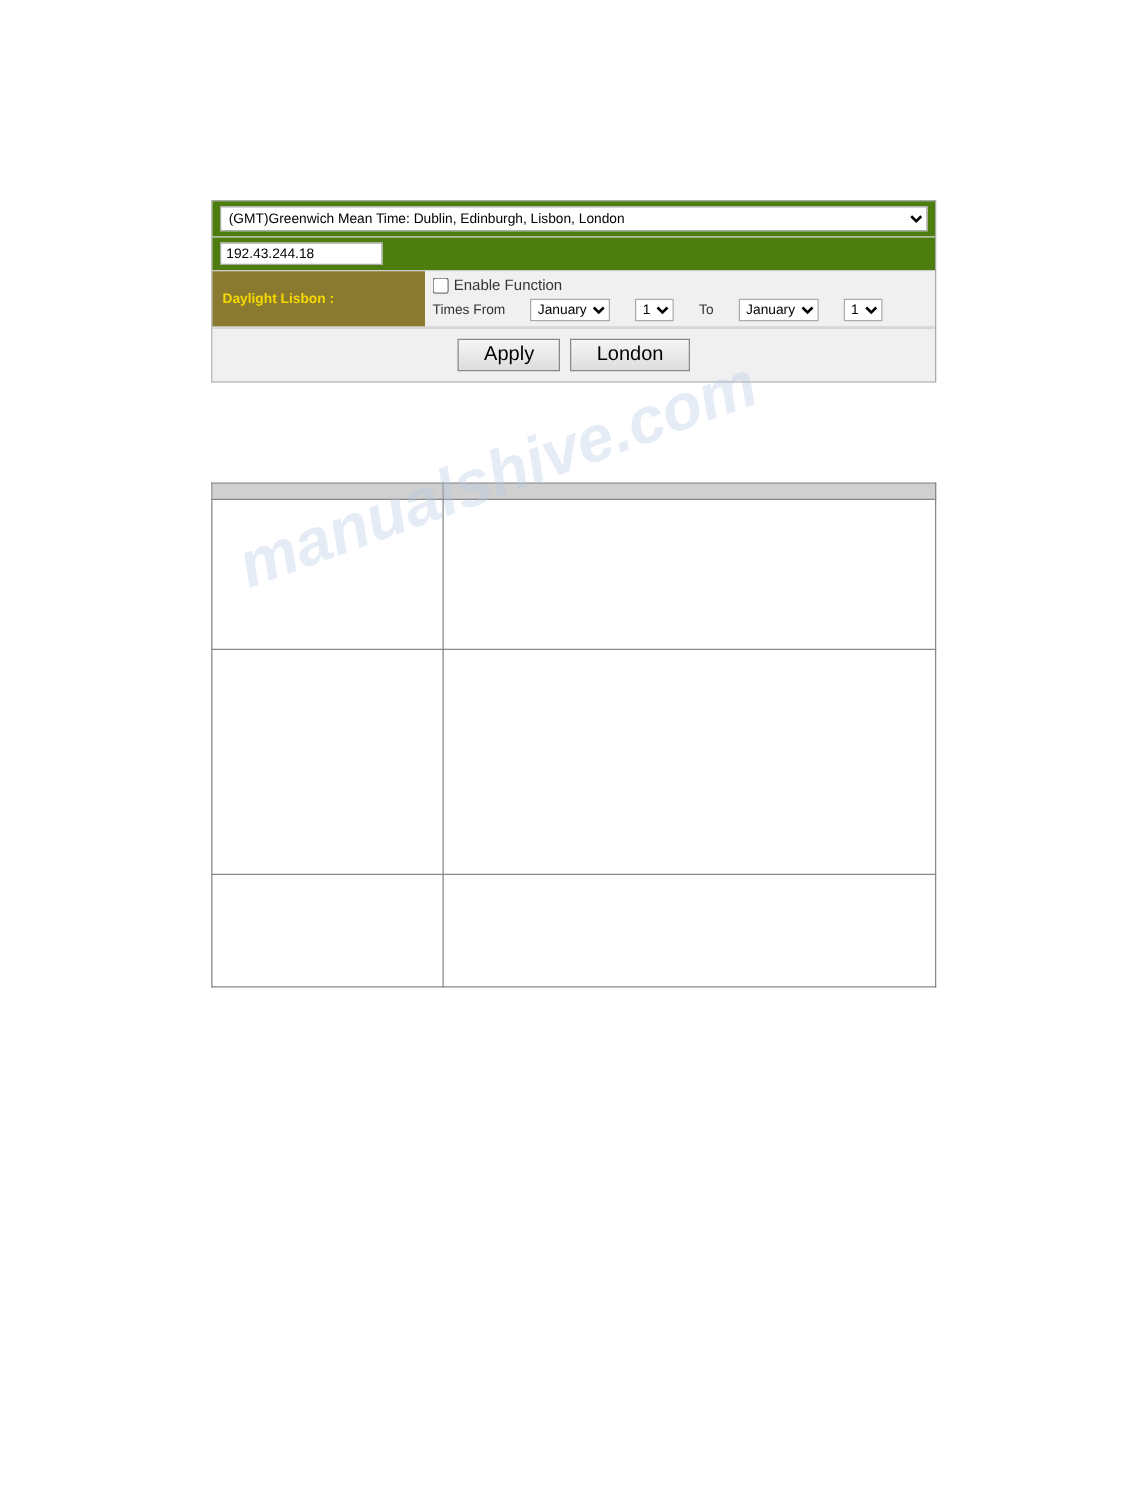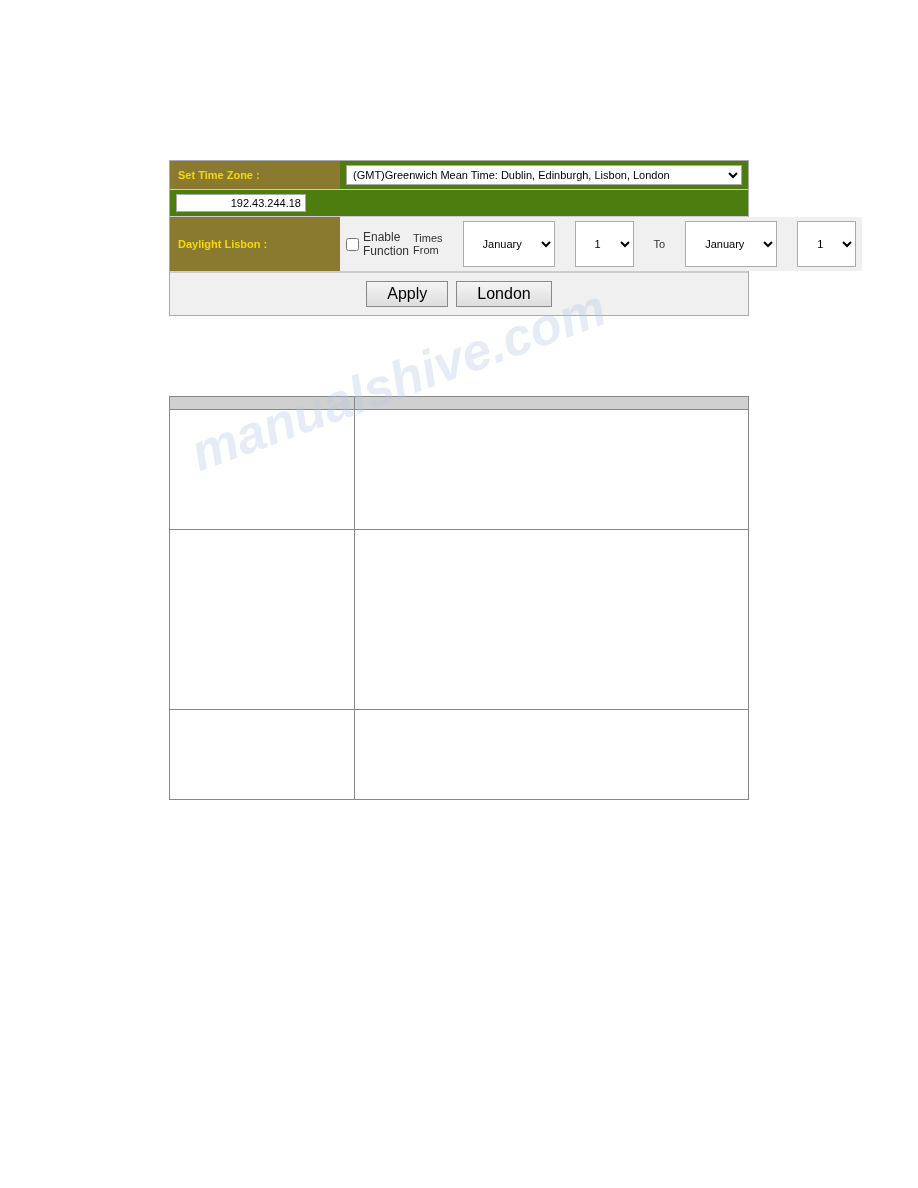--- a/index.html
+++ b/index.html
@@ -78,29 +78,28 @@
       border: 1px solid #aaa;
       background: white;
     }
 
     .server-input {
       width: 130px;
       font-size: 11px;
       padding: 2px 4px;
       border: 1px solid #aaa;
       background: white;
-      text-align: right;
     }
 
     .daylight-cell {
       flex: 1;
       padding: 4px 6px;
       background: #f0f0f0;
       display: flex;
-      flex-direction: row;
+      flex-direction: column;
       gap: 4px;
     }
 
     .enable-row {
       display: flex;
       align-items: center;
       gap: 4px;
     }
 
     .enable-row input[type="checkbox"] {
@@ -109,21 +108,21 @@
 
     .times-row {
       display: flex;
       align-items: center;
       gap: 20px;
       font-size: 11px;
     }
 
     .month-select, .day-select {
       font-size: 11px;
-      padding: 15px;
+      padding: 1px;
       border: 1px solid #aaa;
       background: white;
     }
 
     .buttons-row {
       display: flex;
       justify-content: center;
       gap: 8px;
       padding: 8px;
       background: #f0f0f0;
@@ -179,23 +178,20 @@
 </head>
 <body>
 
 <div class="watermark">manualshive.com</div>
 
 <div class="page-content">
 
   <div class="settings-panel">
 
     <div class="settings-row">
-      <div class="label-cell">
-        <span>Set Time Zone :</span>
-      </div>
       <div class="value-cell">
         <select class="timezone-select">
           <option>(GMT)Greenwich Mean Time: Dublin, Edinburgh, Lisbon, London</option>
         </select>
       </div>
     </div>
 
     <div class="settings-row">
       <div class="value-cell">
         <input class="server-input" type="text" value="192.43.244.18" style="">

